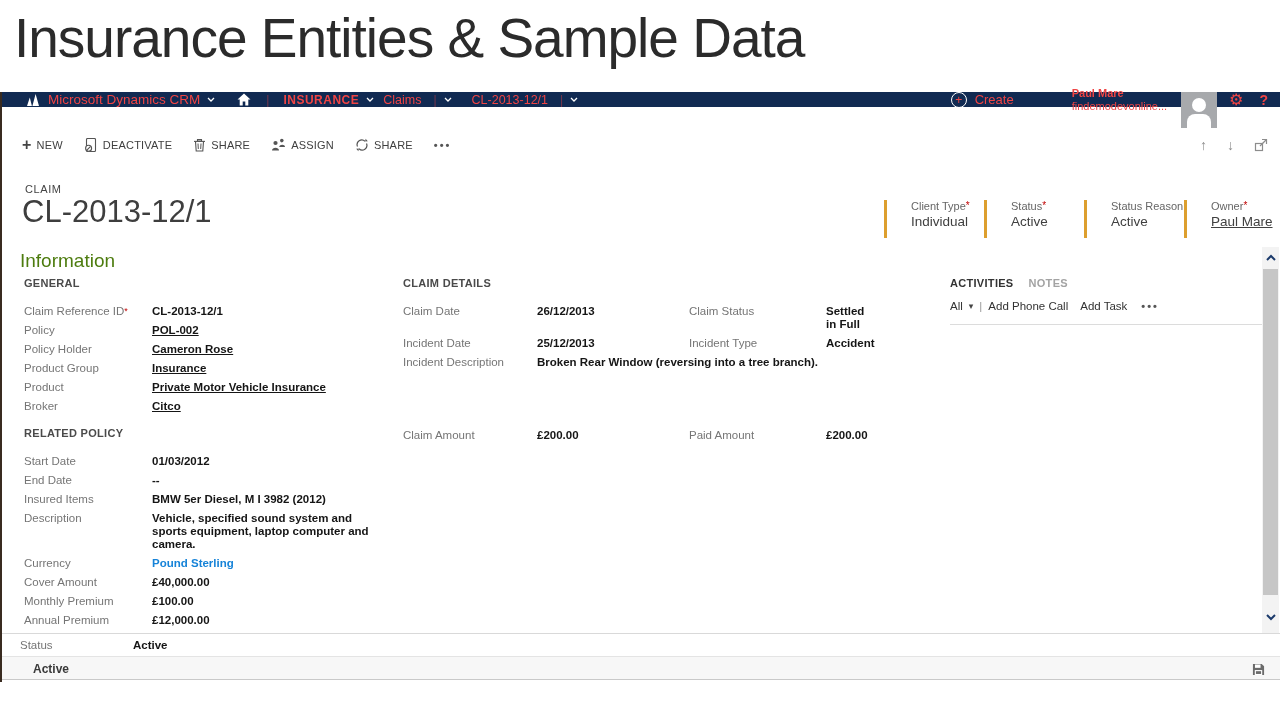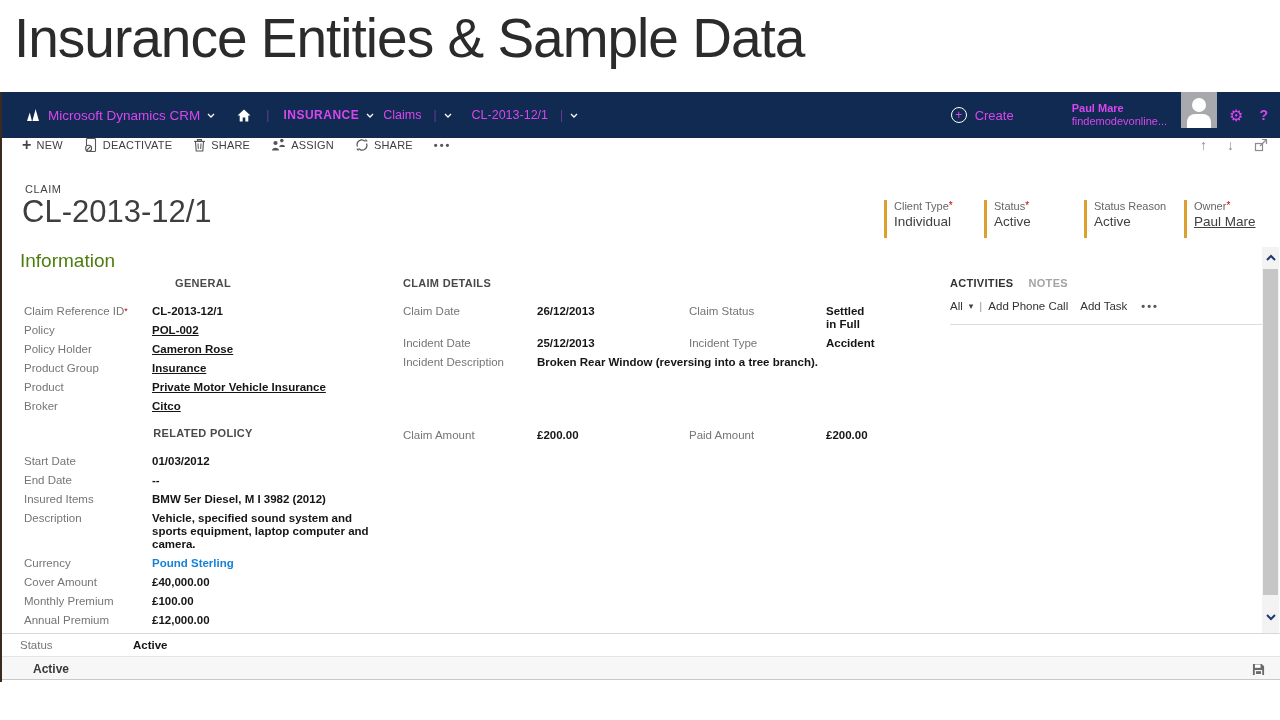--- a/index.html
+++ b/index.html
@@ -8,22 +8,22 @@
 
   
   #title-band { position:absolute; top:0; left:0; right:0; height:72px; background:#fff; }
   #page-title { position:absolute; left:14px; top:6px; font-size:55px; font-weight:normal;
     color:#2b2b2b; letter-spacing:-1px; }
 
   
   #left-edge { position:absolute; left:0; top:92px; width:2px; height:590px; background:#392b20; z-index:60; }
 
   
-  #navbar { position:absolute; top:92px; left:0; right:0; height:46px; background:#112a52;
-    color:#d946ef; display:flex; align-items:center; font-size:13px; z-index:40; }
+  #navbar { position:absolute; top:92px; left:0; right:0; height:15px; background:#112a52;
+    color:#ef4444; display:flex; align-items:center; font-size:13px; z-index:40; }
   #navbar .pipe { opacity:.45; font-size:12px; }
   #navbar .caret { display:inline-flex; margin-left:7px; }
   .nav-brand { margin-left:8px; font-size:13.5px; }
   .nav-item { cursor:default; }
   #create-circle { width:16px; height:16px; border:1px solid #fff; border-radius:50%;
     display:flex; align-items:center; justify-content:center; font-size:12px; line-height:1; }
   #user-block { margin-left:58px; font-size:11px; line-height:13px; }
   #user-block .uname { font-weight:bold; }
   #avatar { width:36px; height:36px; background:#a7a9ac; margin-left:14px; align-self:flex-start;
     position:relative; overflow:hidden; z-index:45; }
@@ -40,40 +40,40 @@
   .cmd .plus { font-size:16px; font-weight:bold; color:#444; line-height:10px; }
   .cmd-more { font-size:11px; color:#555; letter-spacing:2px; font-weight:bold; }
   #cmd-right { position:absolute; right:12px; top:0; height:100%; display:flex; align-items:center;
     gap:20px; color:#8c8c8c; font-size:14px; }
 
   
   #record-header { position:absolute; top:165px; left:0; right:0; height:80px; background:#fff; }
   #entity-label { position:absolute; left:25px; top:18px; font-size:11px; color:#444; letter-spacing:.6px; }
   #record-title { position:absolute; left:22px; top:29px; font-size:31px; font-weight:normal; color:#3e3e3e; }
   #key-fields { position:absolute; left:884px; top:35px; display:flex; gap:7px; }
-  .kf { border-left:3px solid #dd9f2e; padding-left:7px; width:93px; height:38px; }
+  .kf { border-left:3px solid #dd9f2e; padding-left:24px; width:93px; height:38px; }
   .kf .kf-label { font-size:11px; color:#666; white-space:nowrap; }
   .kf .kf-star { color:#c00000; font-size:10px; vertical-align:top; }
   .kf .kf-value { font-size:13.5px; color:#404040; margin-top:2px; white-space:nowrap; }
   .kf .kf-value.link { text-decoration:underline; cursor:pointer; }
 
   
   #content { position:absolute; top:245px; left:0; right:0; height:388px; overflow:hidden; background:#fff; }
   #info-heading { position:absolute; left:20px; top:5px; font-size:19px; color:#4d7c0f; font-weight:normal; }
   .section-title { font-size:11px; font-weight:bold; color:#4a4a4a; letter-spacing:.3px; }
 
   .frow { display:flex; margin-bottom:6px;gap:17px; }
   .flabel { width:111px; flex:0 0 111px; font-size:11.5px; color:#757575; line-height:13px; }
   .fstar { color:#c00000; font-size:9px; vertical-align:top; }
   .fvalue { font-size:11.5px; font-weight:bold; color:#151515; line-height:13px; }
   .fvalue.link { text-decoration:underline; cursor:pointer; }
   .fvalue.bluelink { color:#1683d8; text-decoration:none; cursor:pointer; }
 
   #col-general { position:absolute; left:24px; top:32px; width:358px; }
-  #col-general .section-title { margin-bottom:16px;text-align:center; }
+  #col-general .section-title { margin-bottom:16px; }
   #rp-title { margin-top:14px; margin-bottom:36px; }
 
   #col-claim { position:absolute; left:403px; top:32px; width:440px; }
   #col-claim .section-title { margin-bottom:16px; }
   .cd-l1 { width:117px; flex:0 0 117px; font-size:11.5px; color:#757575; line-height:13px; }
   .cd-v1 { width:135px; flex:0 0 135px; font-size:11.5px; font-weight:bold; color:#151515; line-height:13px; }
   .cd-v1.wide { width:auto; flex:1; }
   .cd-l2 { width:120px; flex:0 0 120px; font-size:11.5px; color:#757575; line-height:13px; }
   .cd-v2 { font-size:11.5px; font-weight:bold; color:#151515; line-height:13px; }
   #cd-amounts { margin-top:60px; }

